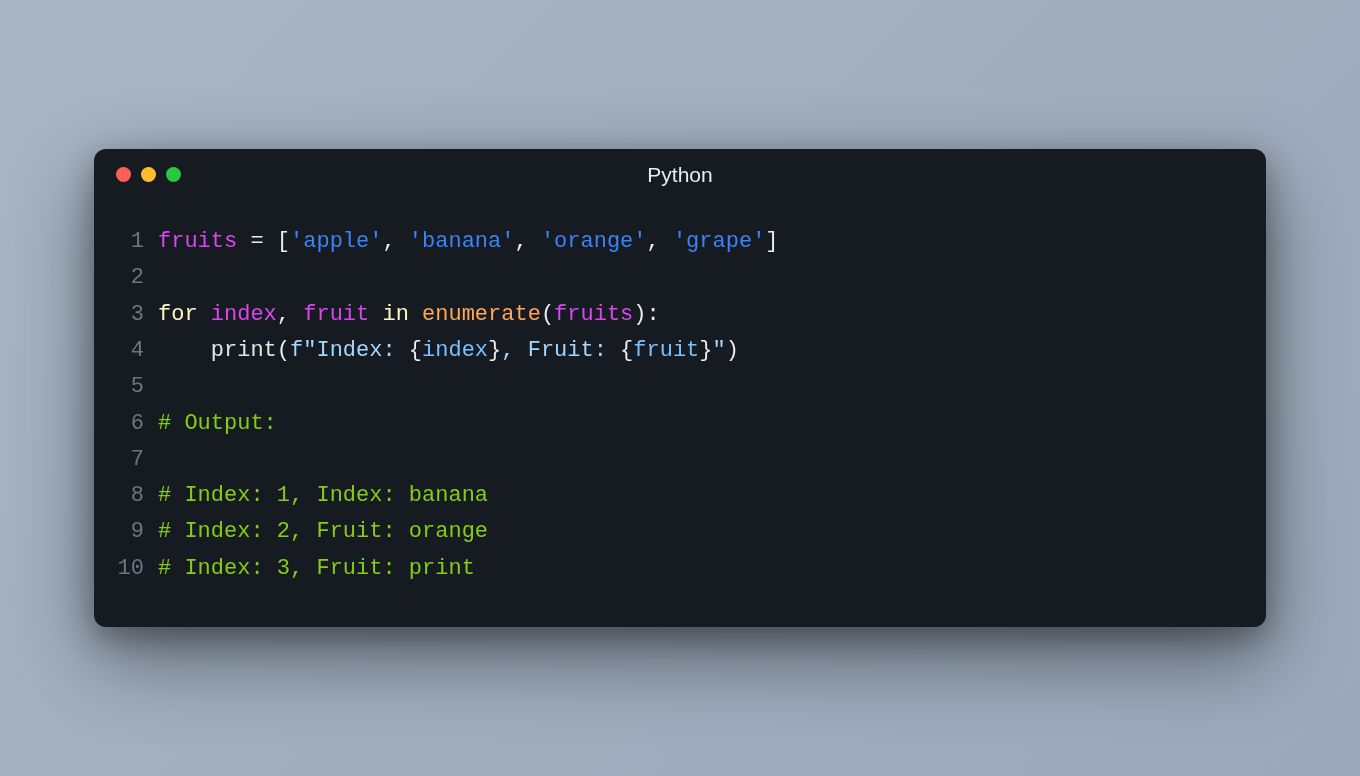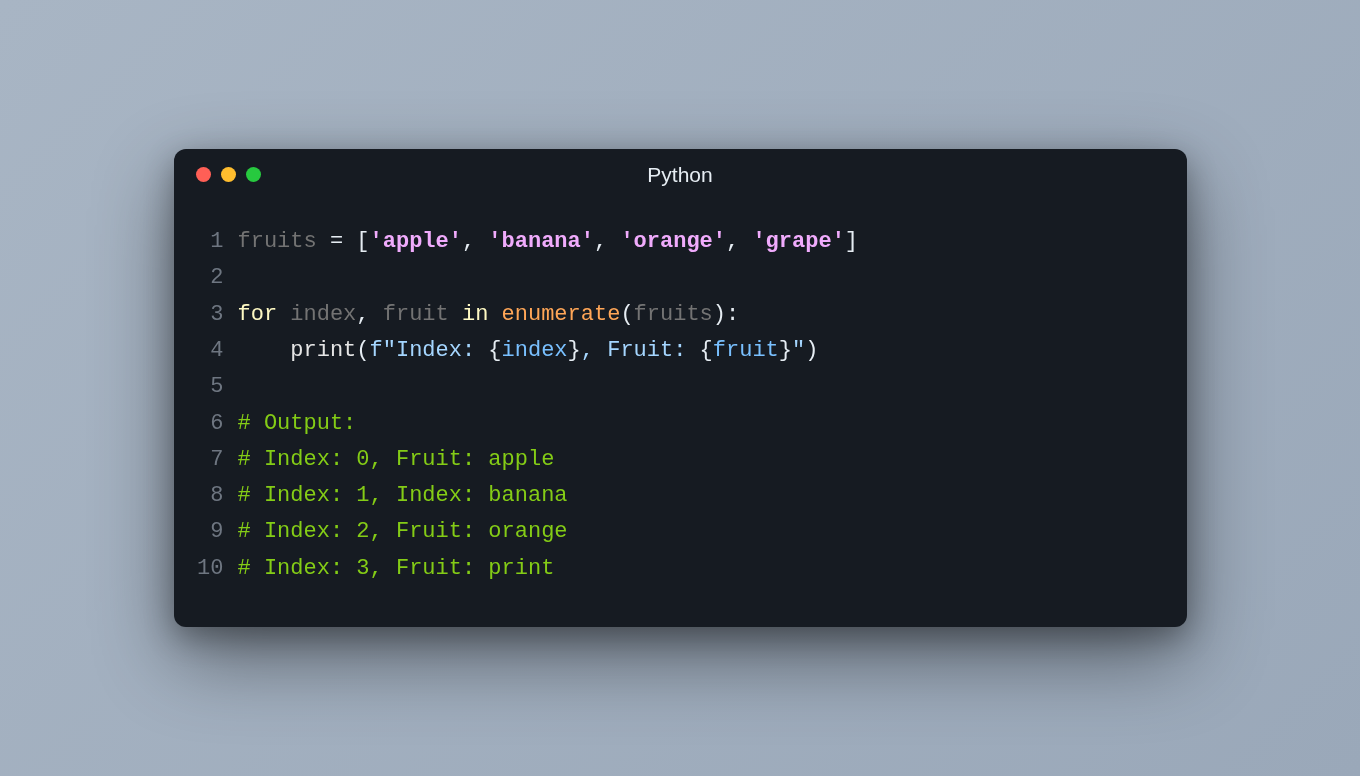--- a/index.html
+++ b/index.html
@@ -10,21 +10,21 @@
     body {
       width: 1360px;
       height: 776px;
       background: linear-gradient(135deg, #a8b5c4 0%, #9aa8b9 100%);
       display: flex;
       align-items: center;
       justify-content: center;
       font-family: 'SF Mono', 'Monaco', 'Consolas', 'Courier New', monospace;
     }
     .window {
-      width: 1013px;
+      width: 1172px;
       background: #161b22;
       border-radius: 12px;
       box-shadow: 0 30px 80px rgba(0,0,0,0.45), 0 10px 30px rgba(0,0,0,0.3);
       overflow: hidden;
     }
     .titlebar {
       display: flex;
       align-items: center;
       padding: 18px 22px 12px 22px;
       position: relative;
@@ -63,24 +63,24 @@
       width: 42px;
       text-align: right;
       color: #6e7681;
       padding-right: 14px;
       flex-shrink: 0;
       user-select: none;
     }
     .code {
       color: #e6edf3;
     }
-    .tok-name { color: #737373; margin-top: 32px; }
+    .tok-name { color: #d946ef; margin-top: 32px; }
     .tok-op { color: #e6edf3; }
     .tok-punct { color: #e6edf3; }
-    .tok-str { color: #f0abfc; font-weight: bold; }
+    .tok-str { color: #3b82f6; }
     .tok-kw { color: #fef9c3; }
     .tok-func { color: #e5e5e5; }
     .tok-builtin { color: #ffa657; text-align: center; }
     .tok-fstr { color: #a5d6ff; }
     .tok-interp { color: #79c0ff; }
     .tok-comment { color: #84cc16; }
   </style>
 </head>
 <body>
 
@@ -93,18 +93,18 @@
     </div>
     <div class="title">Python</div>
   </div>
   <div class="code-area" id="code-area">
       <div class="line"><span class="lineno">1</span><span class="code"><span class="tok-name">fruits</span><span class="tok-op"> = </span><span class="tok-punct">[</span><span class="tok-str">'apple'</span><span class="tok-punct">, </span><span class="tok-str">'banana'</span><span class="tok-punct">, </span><span class="tok-str">'orange'</span><span class="tok-punct">, </span><span class="tok-str">'grape'</span><span class="tok-punct">]</span></span></div>
       <div class="line"><span class="lineno">2</span><span class="code"></span></div>
       <div class="line"><span class="lineno">3</span><span class="code"><span class="tok-kw">for</span><span class="tok-op"> </span><span class="tok-name">index</span><span class="tok-punct">, </span><span class="tok-name">fruit</span><span class="tok-op"> </span><span class="tok-kw">in</span><span class="tok-op"> </span><span class="tok-builtin">enumerate</span><span class="tok-punct">(</span><span class="tok-name">fruits</span><span class="tok-punct">):</span></span></div>
       <div class="line"><span class="lineno">4</span><span class="code"><span class="tok-op">    </span><span class="tok-func">print</span><span class="tok-punct">(</span><span class="tok-fstr">f"Index: </span><span class="tok-punct">{</span><span class="tok-interp">index</span><span class="tok-punct">}</span><span class="tok-fstr">, Fruit: </span><span class="tok-punct">{</span><span class="tok-interp">fruit</span><span class="tok-punct">}</span><span class="tok-fstr">"</span><span class="tok-punct">)</span></span></div>
       <div class="line"><span class="lineno">5</span><span class="code"></span></div>
       <div class="line"><span class="lineno">6</span><span class="code"><span class="tok-comment"># Output:</span></span></div>
-      <div class="line"><span class="lineno">7</span><span class="code"><span class="tok-comment"># Index: 0, Fruit: apple</span></span></div>
+      <div class="line"><span class="lineno">7</span></div>
       <div class="line"><span class="lineno">8</span><span class="code"><span class="tok-comment"># Index: 1, Index: banana</span></span></div>
       <div class="line"><span class="lineno">9</span><span class="code"><span class="tok-comment"># Index: 2, Fruit: orange</span></span></div>
       <div class="line"><span class="lineno">10</span><span class="code"><span class="tok-comment"># Index: 3, Fruit: print</span></span></div>
     </div>
 </div>
 
 </body></html>

